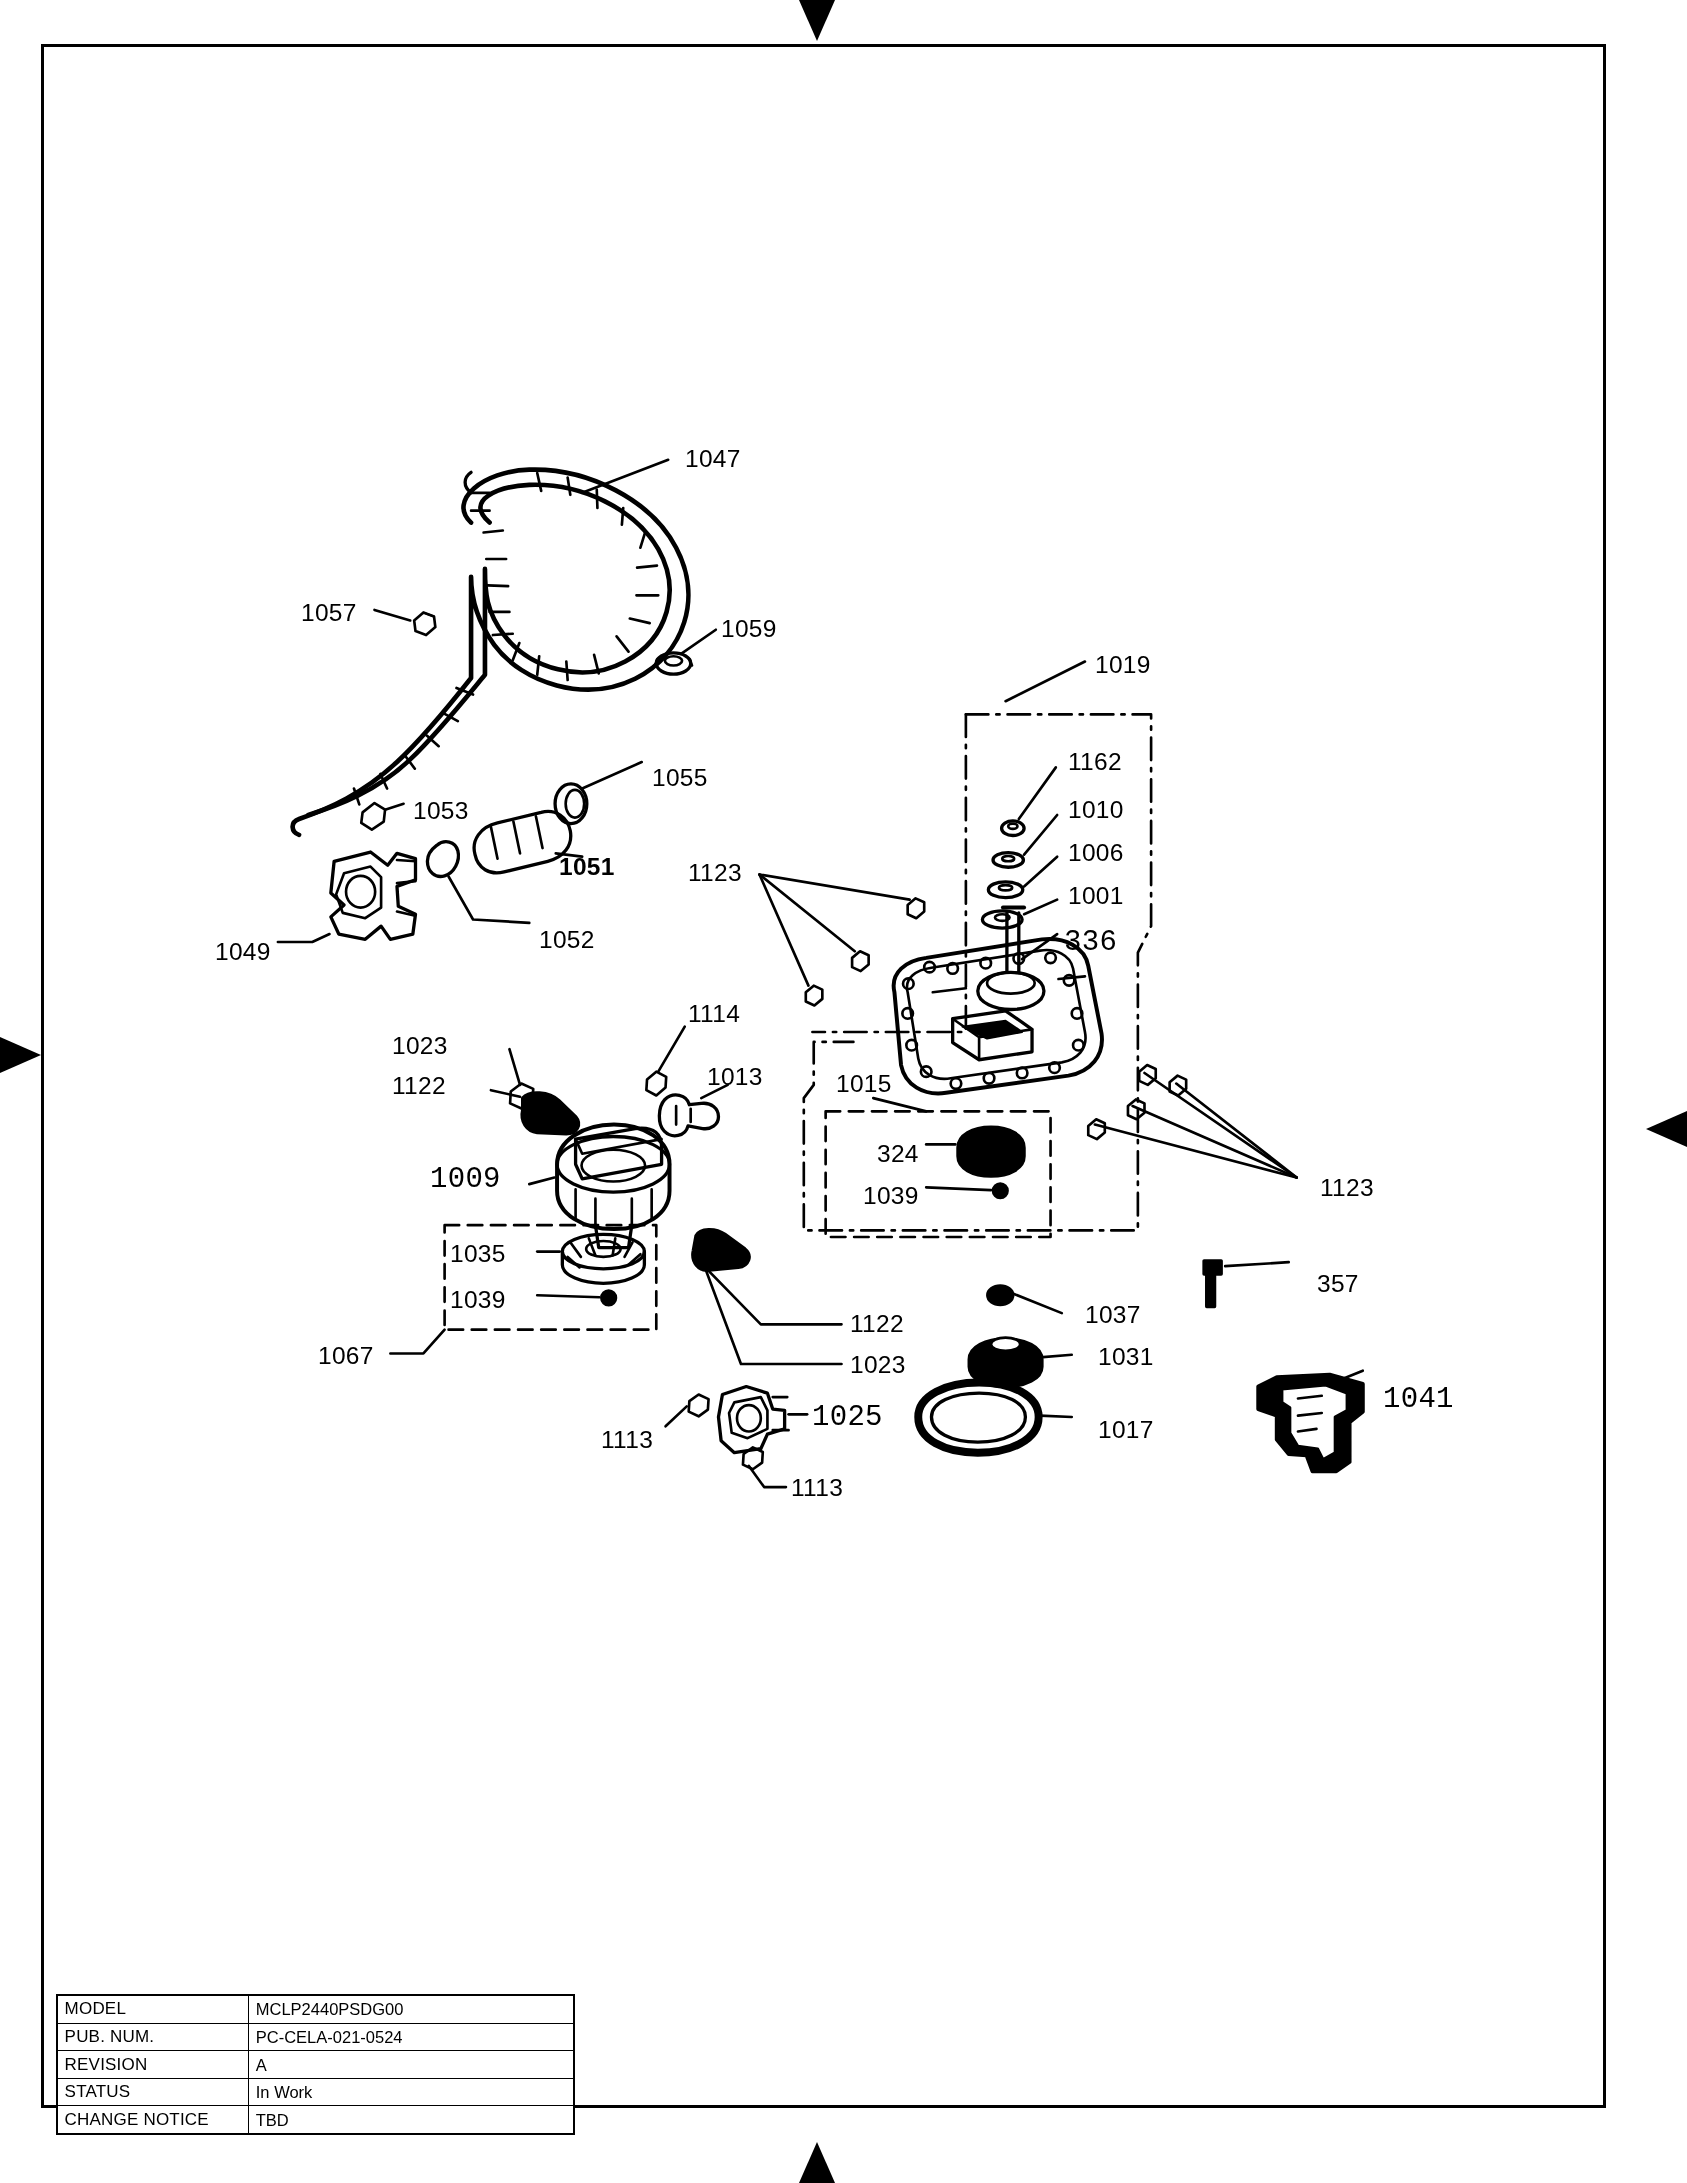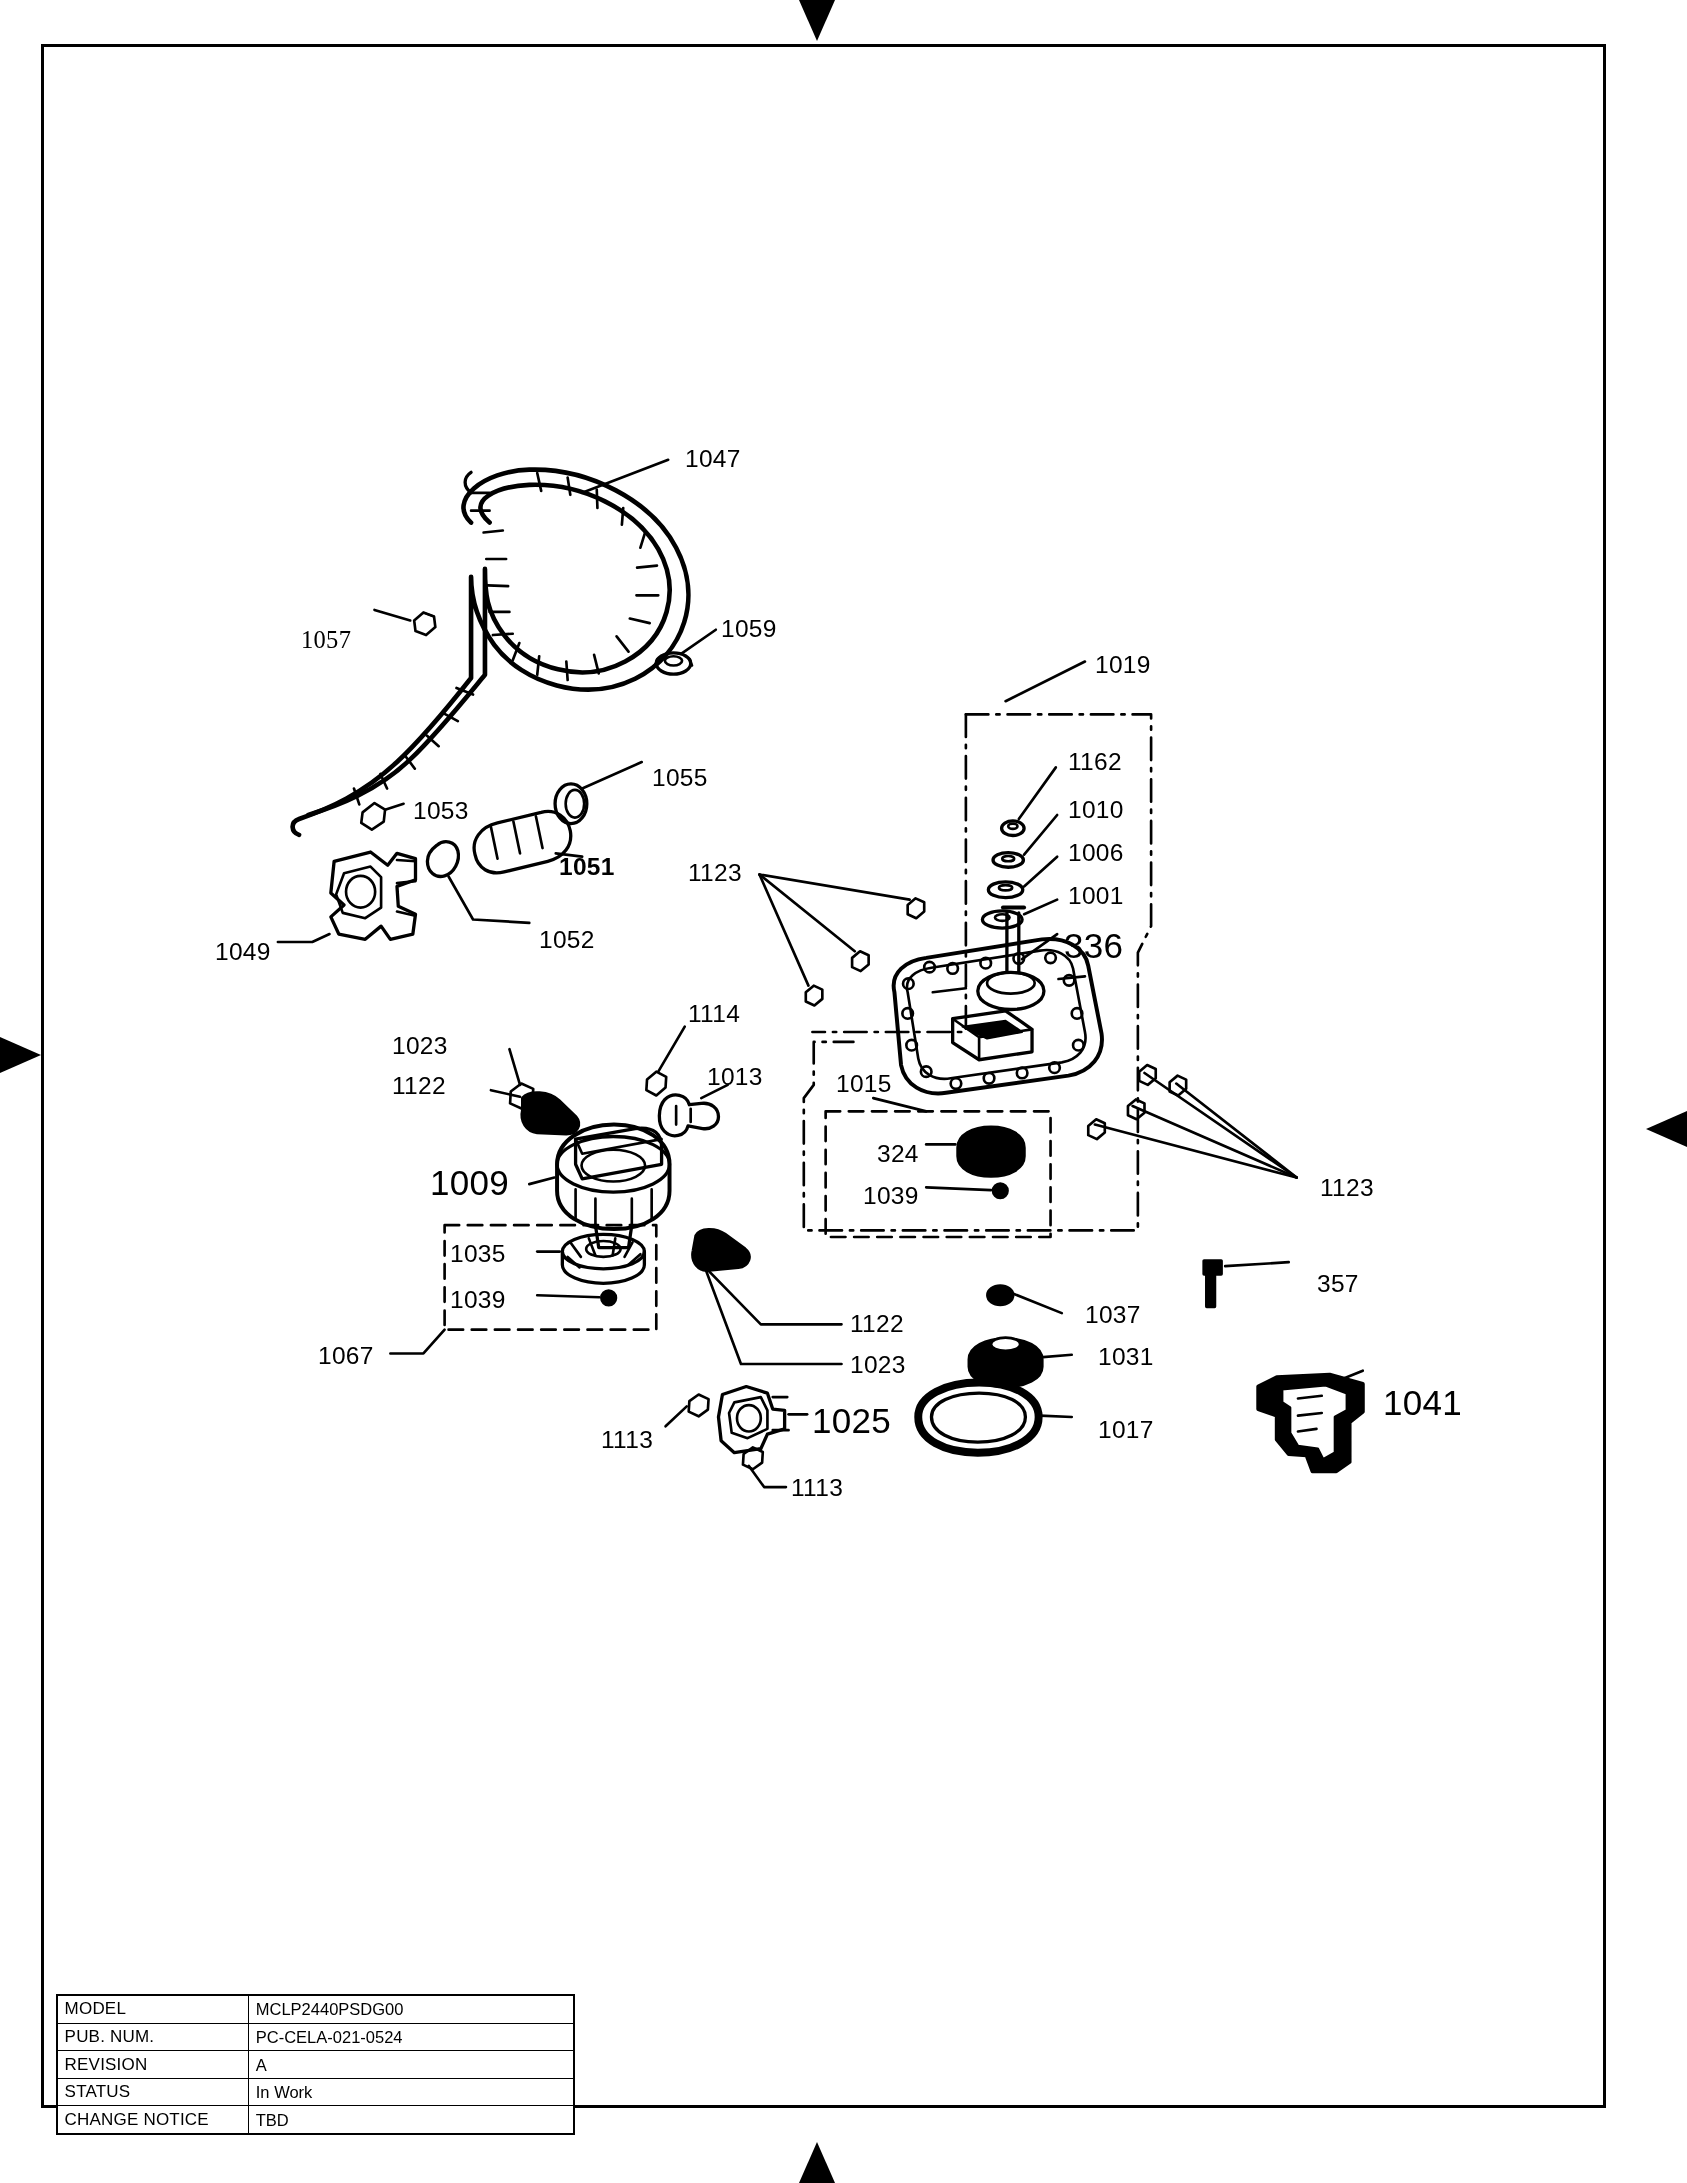--- a/index.html
+++ b/index.html
@@ -109,21 +109,22 @@
   
   .lbl {
     position: absolute;
     font-size: 24.5px;
     font-family: "Liberation Sans", sans-serif;
     color: #000;
     white-space: nowrap;
     letter-spacing: 0.3px;
   }
   .lbl-lg {
-    font-size: 35px;
+    font-size: 29px;
+    font-family: Liberation Mono, monospace;
   }
   svg.art {
     position: absolute;
     left: 0; top: 0;
     width: 1687px;
     height: 2183px;
     pointer-events: none;
   }
 </style>
 </head>
@@ -432,21 +433,21 @@
       </g>
       <g>
         <path d="M1124 2198 l 14 -10 l 15 7 l -1 16 l -14 10 l -15 -7 z" stroke-width="4"></path>
         <path d="M1132 2216 L 1155 2248 L 1188 2248" stroke-width="4"></path>
       </g>
 
     </g>
   </svg>
 
   <div class="lbl" style="left:685px; top:445px;">1047</div>
-  <div class="lbl" style="left:301px; top:626px;font-family:Liberation Serif, serif;">1057</div>
+  <div class="lbl" style="left:301px; top:599px;">1057</div>
   <div class="lbl" style="left:721px; top:615px;">1059</div>
   <div class="lbl" style="left:1095px; top:651px;">1019</div>
   <div class="lbl" style="left:1068px; top:748px;">1162</div>
   <div class="lbl" style="left:1068px; top:796px;">1010</div>
   <div class="lbl" style="left:1068px; top:839px;">1006</div>
   <div class="lbl" style="left:1068px; top:882px;">1001</div>
   <div class="lbl" style="left:652px; top:764px;">1055</div>
   <div class="lbl" style="left:413px; top:797px;">1053</div>
   <div class="lbl" style="left:559px; top:853px;font-weight:bold;">1051</div>
   <div class="lbl" style="left:539px; top:926px;">1052</div>

